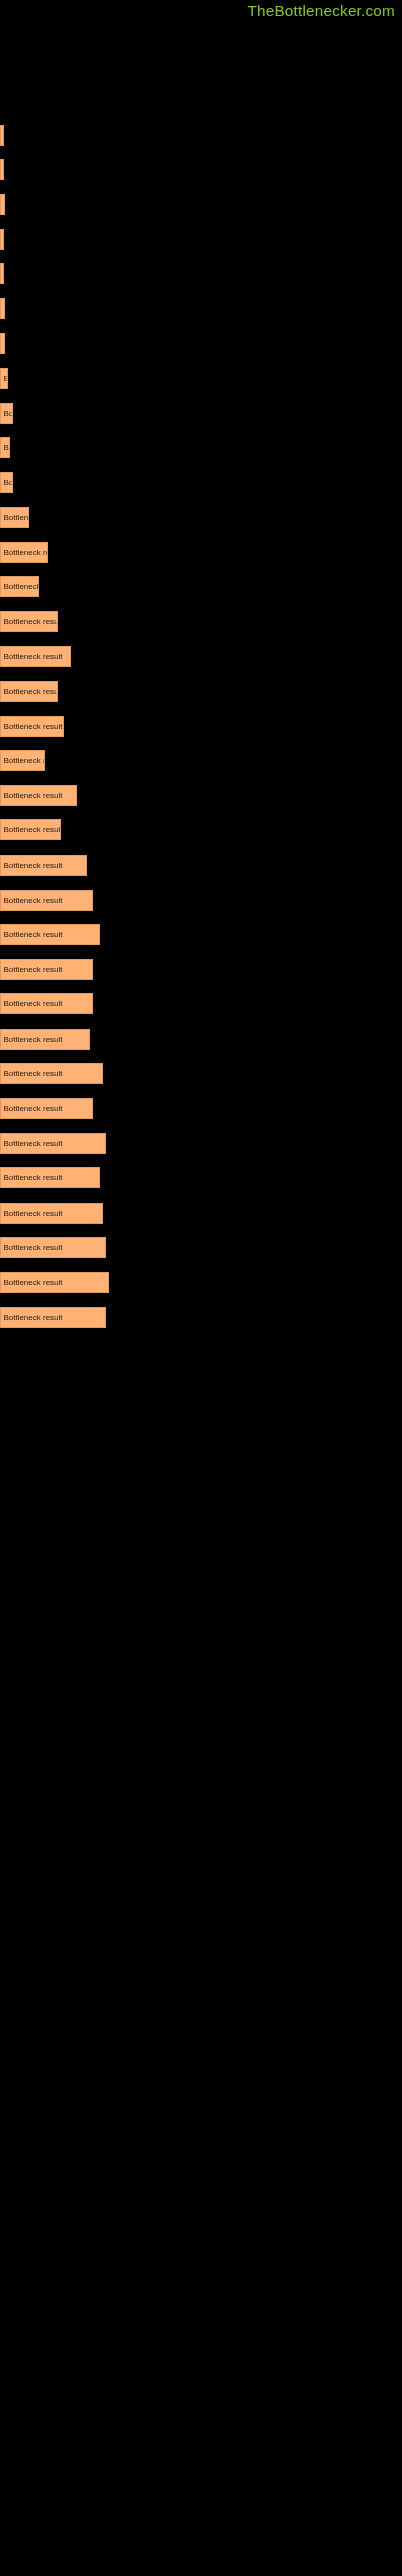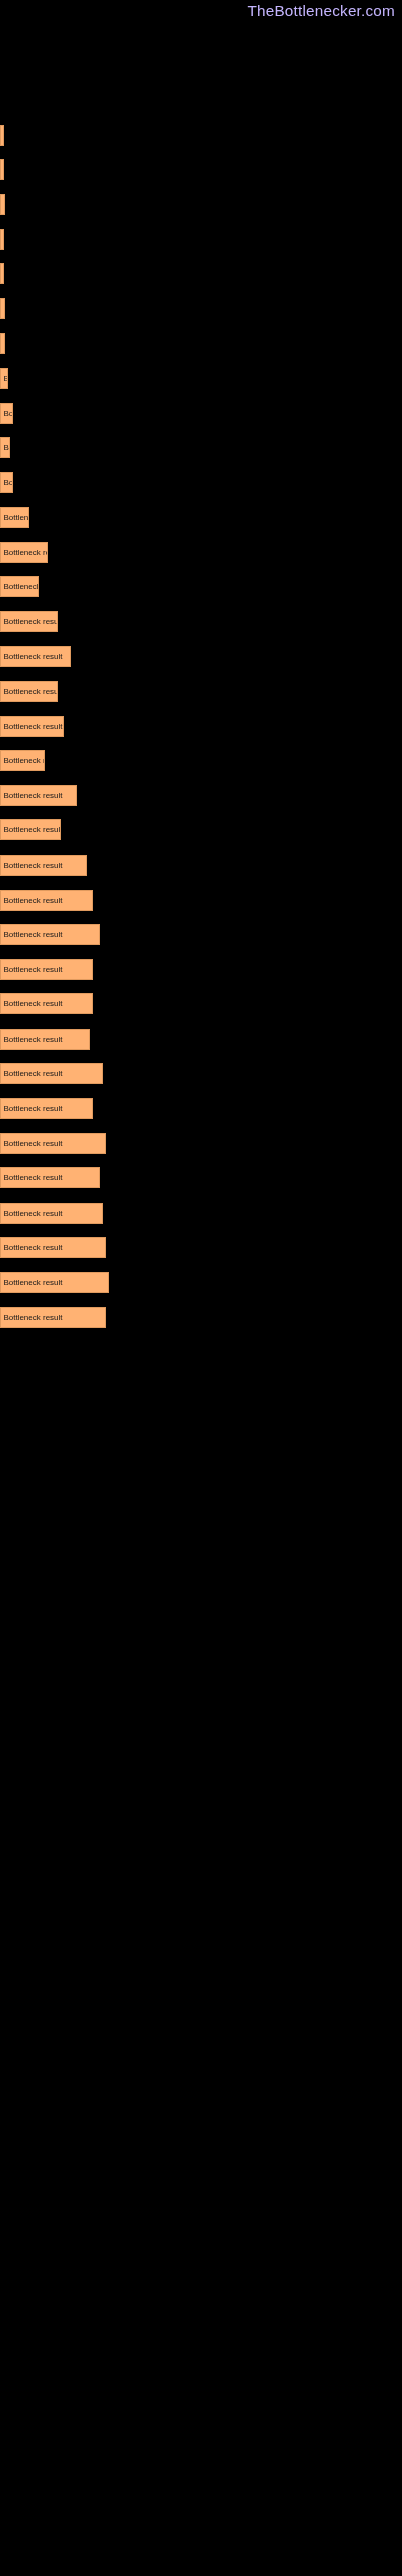--- a/index.html
+++ b/index.html
@@ -16,21 +16,21 @@
   #root {
     position: relative;
     width: 403px;
     height: 2576px;
     background: #000000;
   }
   #watermark {
     position: absolute;
     top: 1.6px;
     right: 8px;
-    color: #c4b5fd;
+    color: #84cc16;
     font-size: 15.3px;
     font-family: "Liberation Sans", sans-serif;
     letter-spacing: 0.2px;
   }
   #plot {
     position: absolute;
     left: 0;
     top: 0;
     width: 403px;
     height: 2576px;

